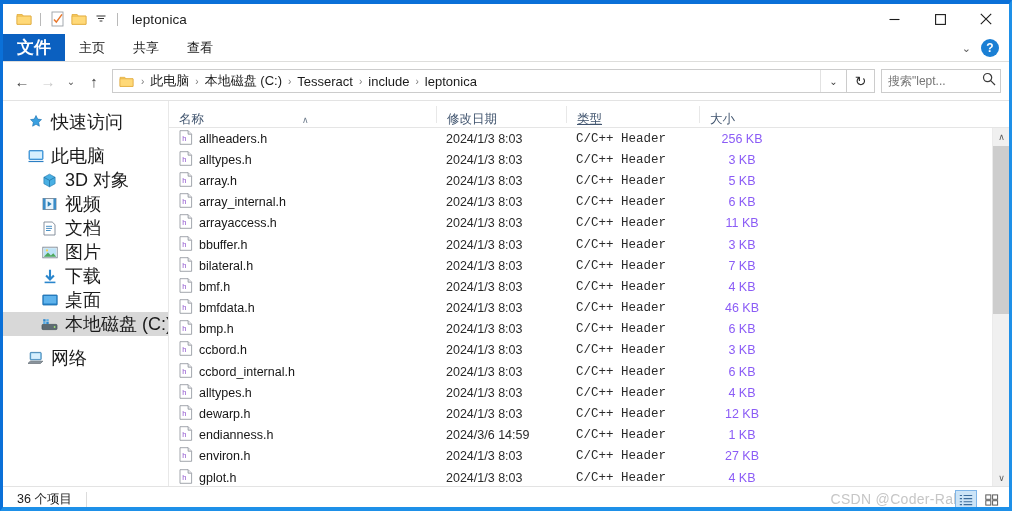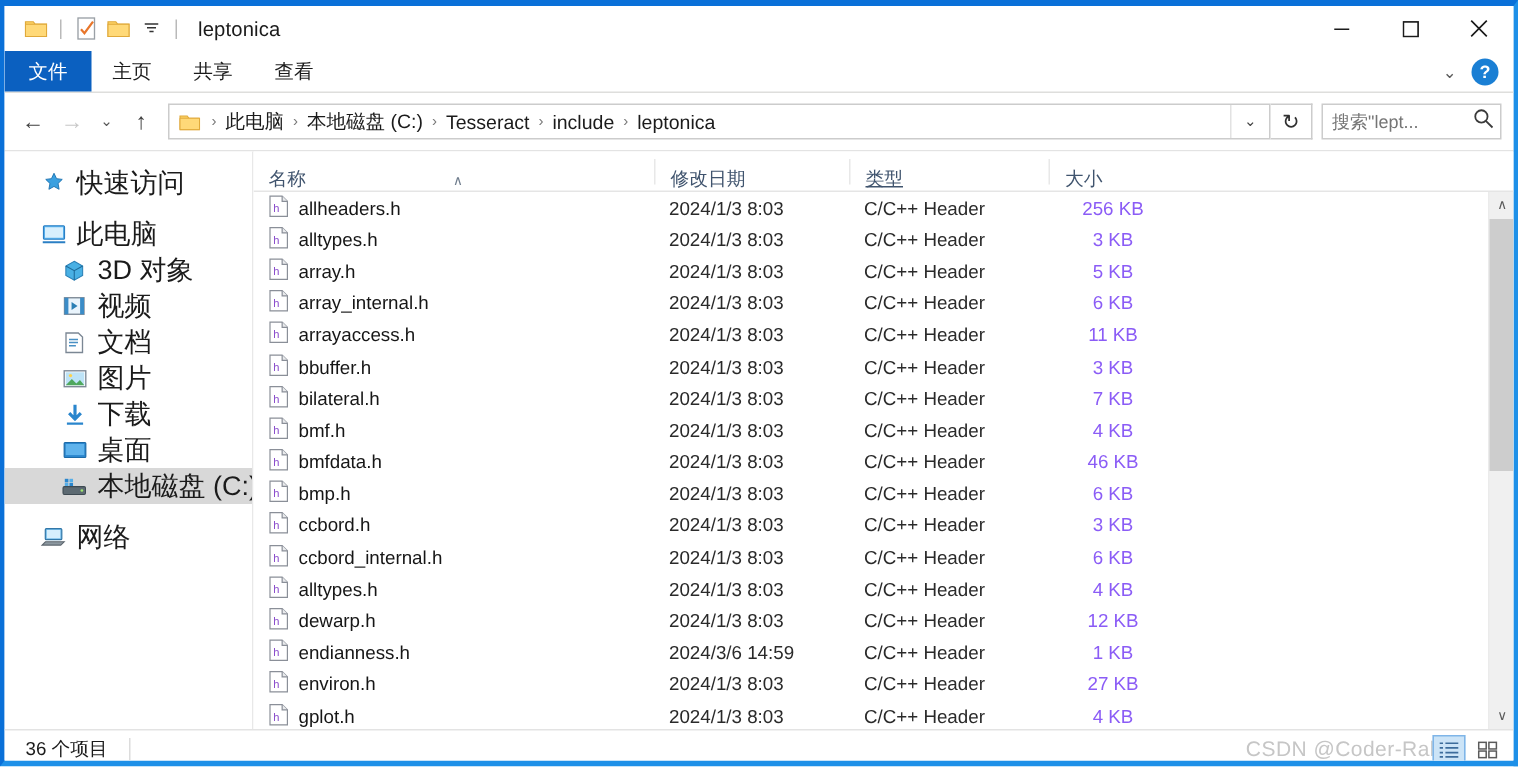--- a/index.html
+++ b/index.html
@@ -57,21 +57,21 @@
     border-bottom: 1px solid #dededc;
   }
   .rtab {
     display: flex; align-items: center; justify-content: center;
     padding: 0 14px;
     font-size: 13px; color: #1b1b1b;
     cursor: default;
   }
   .rtab.file {
     background: #0b60c0; color: #ffffff;
-    min-width: 58px; font-size: 13px;
+    min-width: 58px; font-size: 17px; font-weight: bold;
   }
   .ribbon-right {
     position: absolute; right: 4px; top: 0;
     height: 28px; display: flex; align-items: center; gap: 10px;
   }
   .chev-sm { color:#5a5a5a; font-size: 11px; }
   .helpbtn {
     width: 18px; height: 18px; border-radius: 50%;
     background: #1a7fd4; color: #fff;
     font-size: 12px; font-weight: bold;
@@ -212,21 +212,21 @@
   }
   .row {
     display: flex; align-items: center;
     height: 21.2px;
     font-size: 12.5px;
     color: #1b1b1b;
   }
   .cell { padding-left: 10px; white-space: nowrap; overflow: hidden; }
   .cell.name { width: 267px; display: flex; align-items: center; gap: 6px; color:#161616; }
   .cell.date { width: 130px; color: #2a2a2a; }
-  .cell.type { width: 133px; color: #2a2a2a; }
+  .cell.type { width: 133px; color: #2a2a2a; font-family: Liberation Mono, monospace; }
   .cell.size { width: 92px; text-align: center; padding-right: 6px; padding-left: 0; color:#8b5cf6; }
   .ficon { width: 14px; height: 15px; flex: 0 0 auto; }
 
   
   .vscroll {
     position: absolute;
     top: 27px; right: 0; bottom: 0;
     width: 17px;
     background: #f0f0f0;
     border-left: 1px solid #ebebeb;

